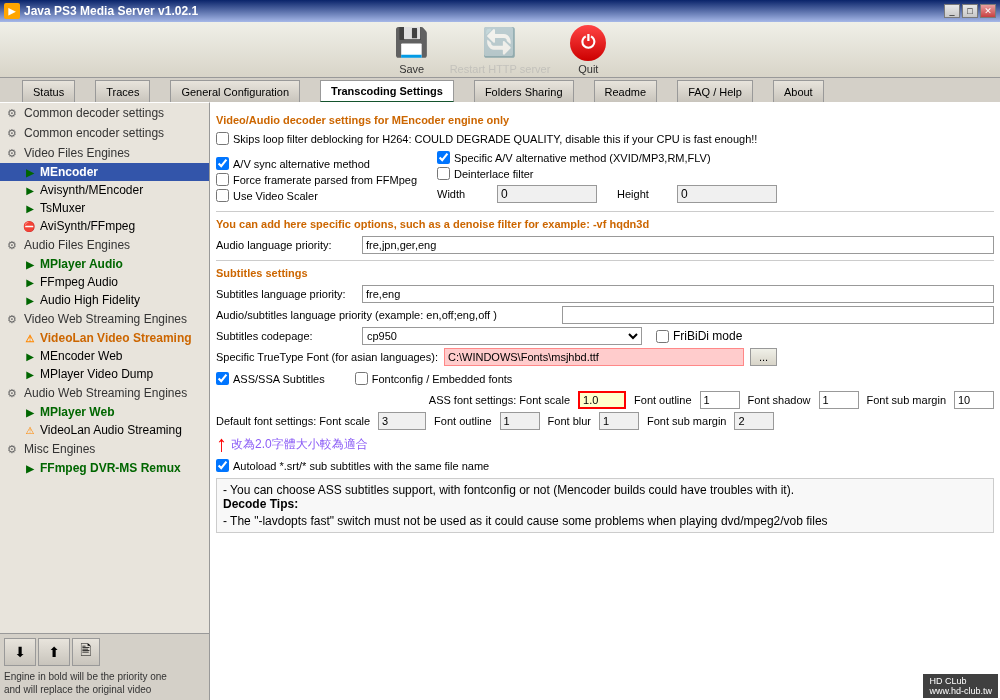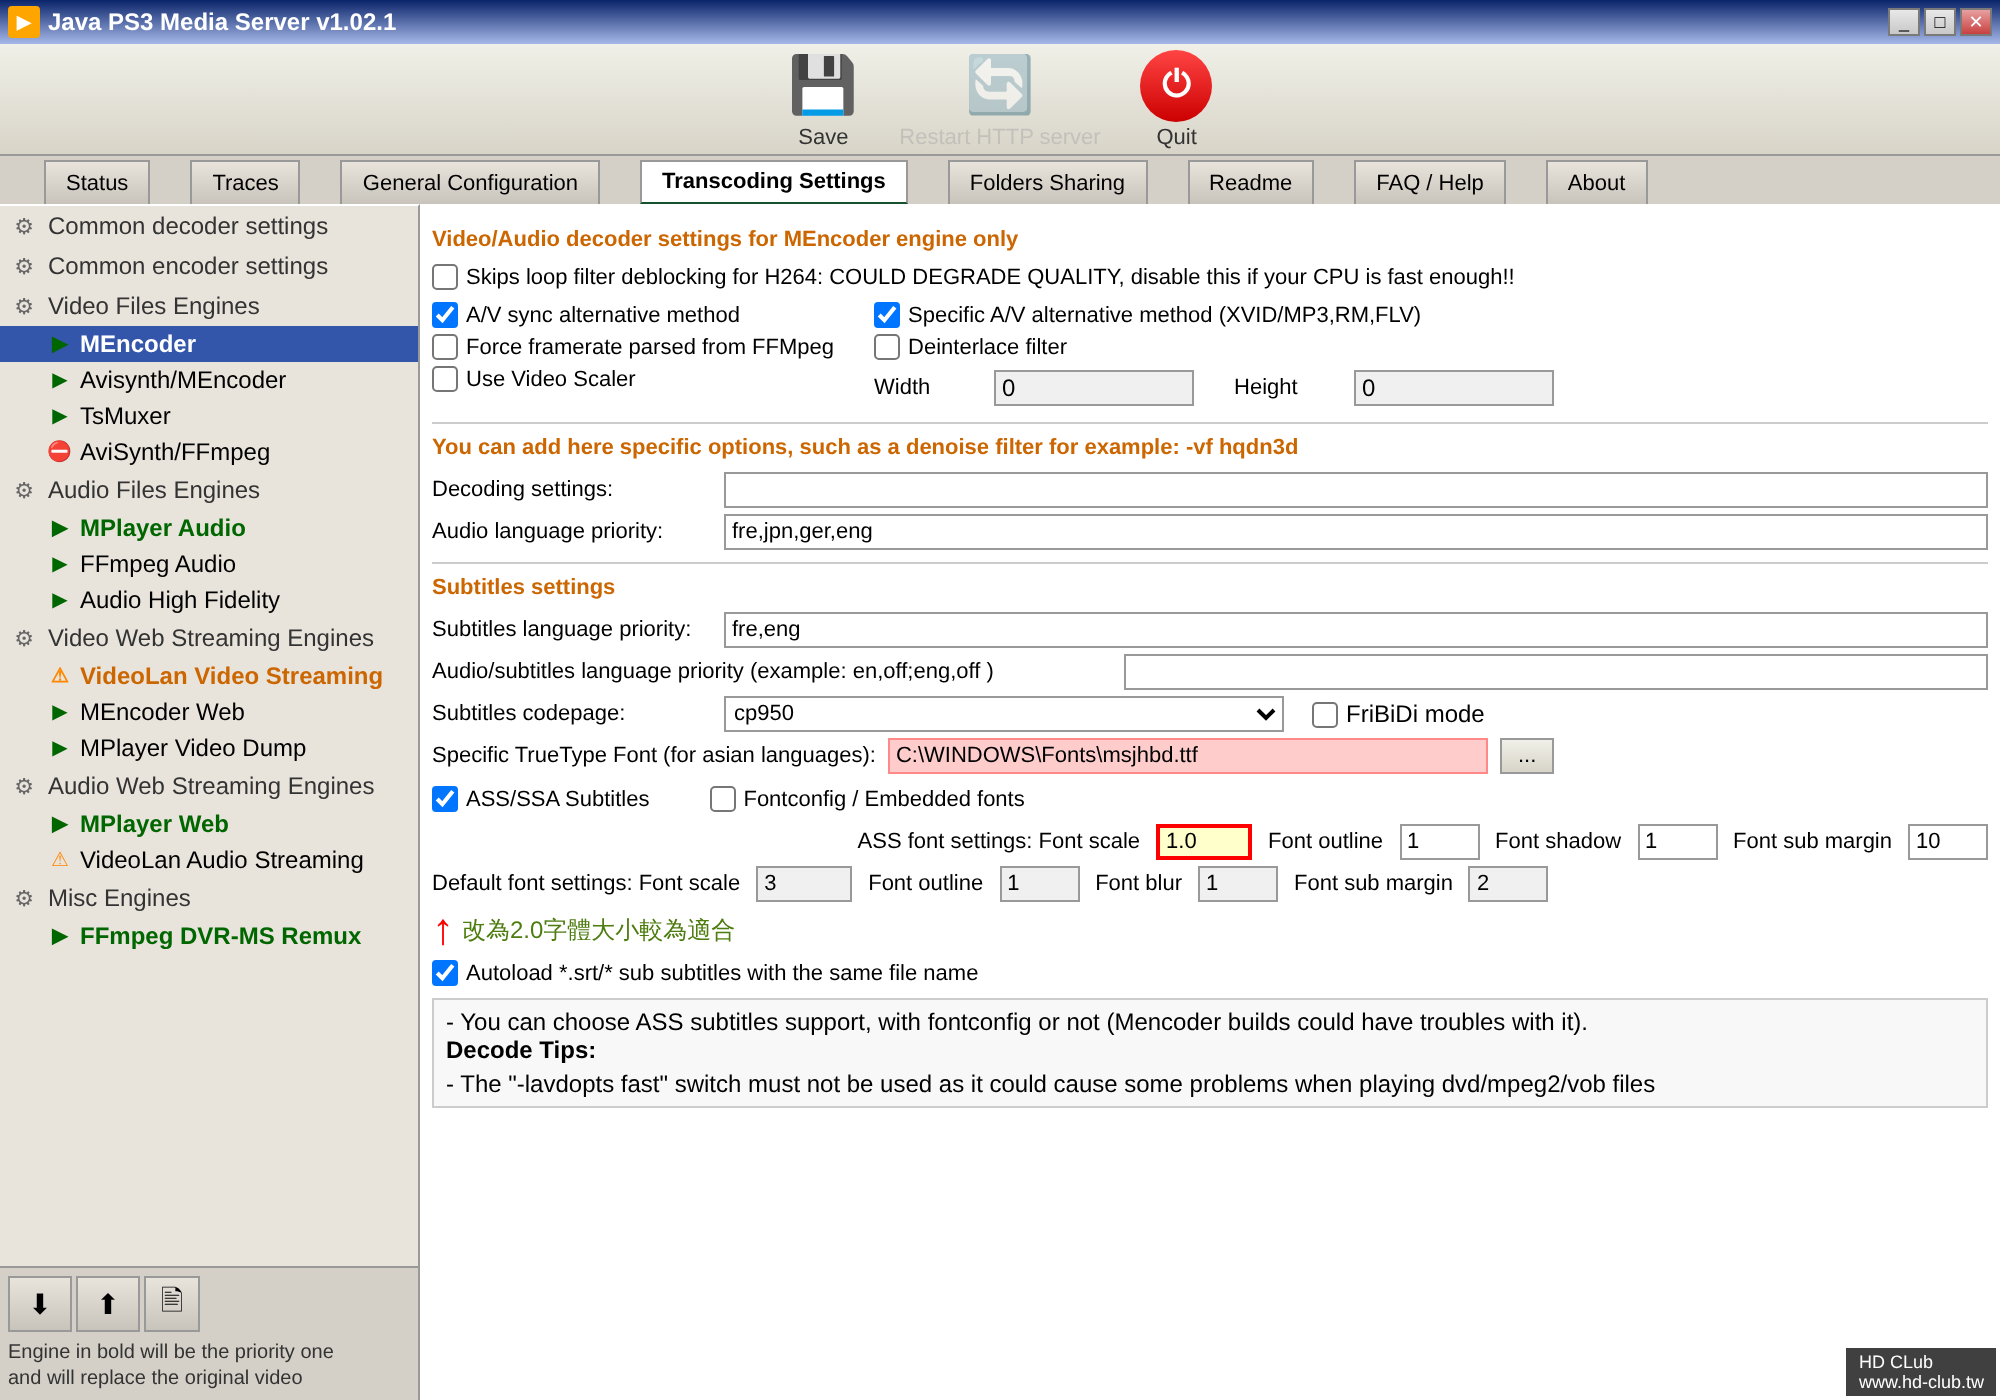--- a/index.html
+++ b/index.html
@@ -147,20 +147,21 @@
     .checkbox-row {
       display: flex;
       align-items: center;
       gap: 4px;
       margin: 3px 0;
       font-size: 11px;
     }
     .two-col {
       display: flex;
       gap: 20px;
+      align-items: flex-end;
     }
     .two-col .checkbox-row { flex: 1; }
     input[type="checkbox"] { width: 13px; height: 13px; }
     .form-row {
       display: flex;
       align-items: center;
       gap: 6px;
       margin: 3px 0;
     }
     .form-label { font-size: 11px; min-width: 140px; }
@@ -193,21 +194,21 @@
     }
     .checkbox-label { font-size: 11px; }
     .decode-tips {
       background: #f8f8f8;
       border: 1px solid #ccc;
       padding: 4px 6px;
       margin-top: 6px;
       font-size: 11px;
     }
     .annotation-text {
-      color: #4d7c0f;
+      color: #8b5cf6;
       font-size: 12px;
     }
     .width-height-row {
       display: flex;
       align-items: center;
       gap: 10px;
       margin: 2px 0;
     }
     .wh-label { font-size: 11px; width: 50px; }
     .wh-input { width: 120px; height: 18px; border: 1px solid #999; background: #f0f0f0; }
@@ -427,24 +428,20 @@
           </div>
         </div>
       </div>
     </div>
 
     <div class="divider"></div>
 
     <div class="section-header">You can add here specific options, such as a denoise filter for example: -vf hqdn3d</div>
 
     <div class="form-row">
-      <span class="form-label">Decoding settings:</span>
-      <input class="form-input wide" type="text" style="flex: 1 1 0%; max-width: none;">
-    </div>
-    <div class="form-row">
       <span class="form-label">Audio language priority:</span>
       <input class="form-input wide" type="text" value="fre,jpn,ger,eng" style="flex: 1 1 0%; max-width: none;">
     </div>
 
     <div class="divider"></div>
 
     <div class="section-header">Subtitles settings</div>
 
     <div class="form-row">
       <span class="form-label">Subtitles language priority:</span>

